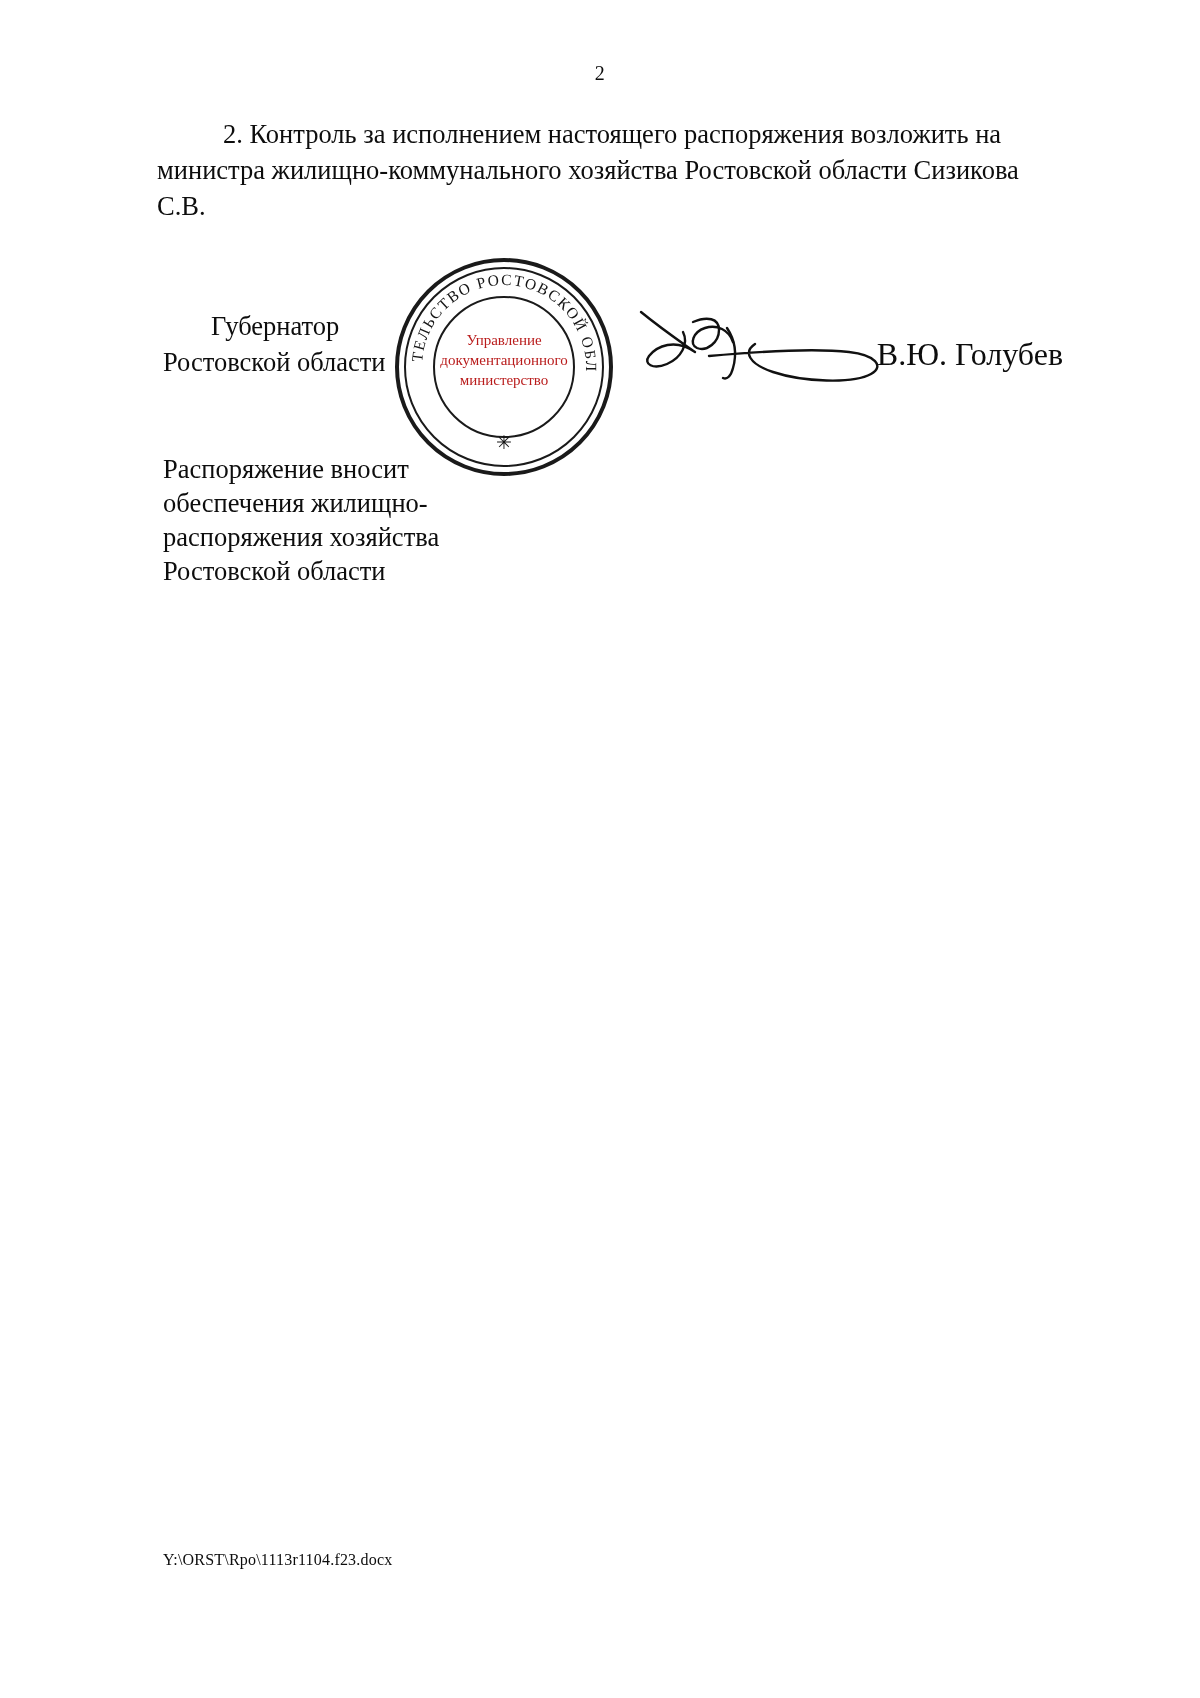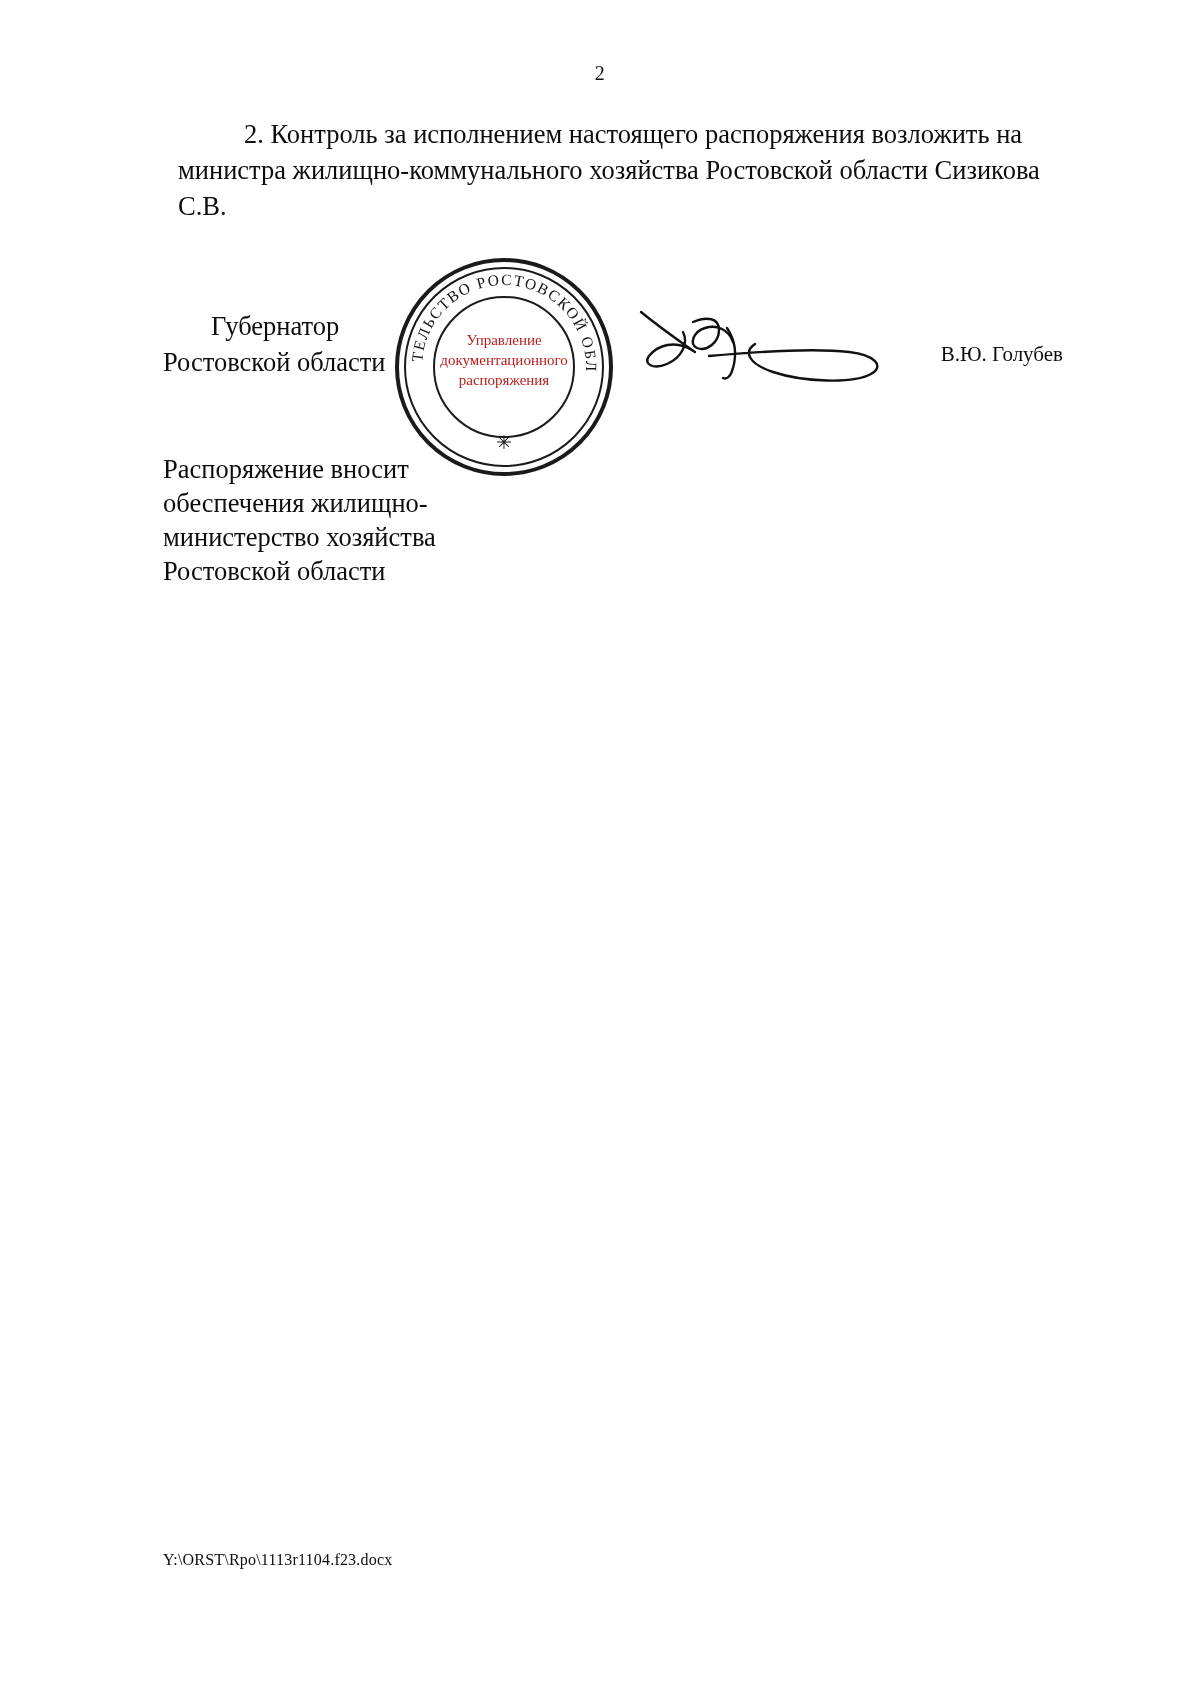--- a/index.html
+++ b/index.html
@@ -29,21 +29,21 @@
     left: 0;
     width: 1200px;
     text-align: center;
     font-size: 20px;
     letter-spacing: 0.5px;
   }
 
   .body-text {
     position: absolute;
     top: 116px;
-    left: 178px;
+    left: 157px;
     width: 900px;
     font-size: 26.5px;
     line-height: 36px;
     text-align: justify;
     text-justify: inter-word;
   }
   .body-text p {
     margin: 0;
     text-indent: 66px;
     text-align: justify;
@@ -69,21 +69,21 @@
   }
   .sign-left .line1 {
     padding-left: 48px;
     margin-top: 8px;
   }
 
   .sign-name {
     position: absolute;
     top: 36px;
     right: 0;
-    font-size: 21px;
+    font-size: 32px;
     line-height: 36px;
     white-space: nowrap;
   }
 
   
   .stamp {
     position: absolute;
     top: -42px;
     left: 232px;
     width: 218px;
@@ -189,21 +189,21 @@
           <path id="arcpath" d="M 27 109 A 82 82 0 1 1 191 109" fill="none"></path>
         </defs>
         <text font-family="&quot;Liberation Serif&quot;, serif" font-size="15.5" fill="#141414">
           <textPath href="#arcpath" startOffset="50%" text-anchor="middle" letter-spacing="1.6">ПРАВИТЕЛЬСТВО РОСТОВСКОЙ ОБЛАСТИ</textPath>
         </text>
       </svg>
 
       <div class="center-text">
         <div>Управление</div>
         <div>документационного</div>
-        <div>распоряжения</div>
+        <div>министерство</div>
       </div>
 
       <div class="star">✳</div>
     </div>
 
     <div class="handsign">
       <svg viewBox="0 0 290 120" width="290" height="120">
         <g fill="none" stroke="#111111" stroke-width="2.4" stroke-linecap="round" stroke-linejoin="round">
           <path d="M18 18 C 40 36, 58 48, 72 58 C 52 44, 34 52, 26 62 C 20 70, 30 76, 44 70 C 58 64, 66 50, 60 38"></path>
           <path d="M70 28 C 84 22, 96 24, 96 36 C 96 48, 84 58, 74 54 C 66 50, 70 38, 82 34 C 94 30, 106 36, 110 48"></path>
@@ -212,19 +212,19 @@
         </g>
       </svg>
     </div>
 
     <div class="sign-name">В.Ю. Голубев</div>
   </div>
 
   <div class="department-note">
     <div>Распоряжение вносит</div>
     <div>обеспечения жилищно-</div>
-    <div>министерство хозяйства</div>
+    <div>распоряжения хозяйства</div>
     <div>Ростовской области</div>
   </div>
 
   <div class="footer-path">Y:\ORST\Rpo\1113r1104.f23.docx</div>
 
 </div>
 
 </body></html>

